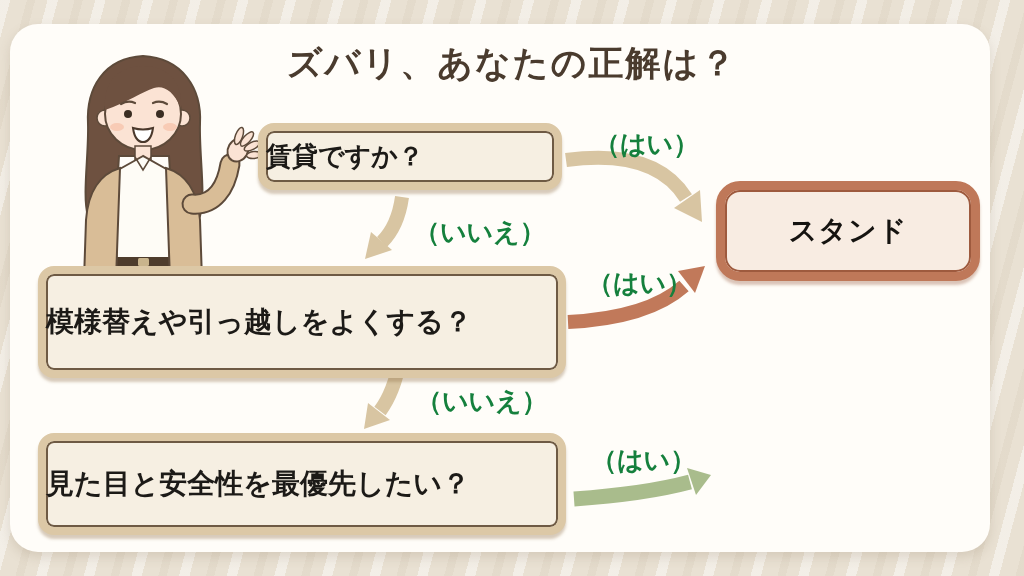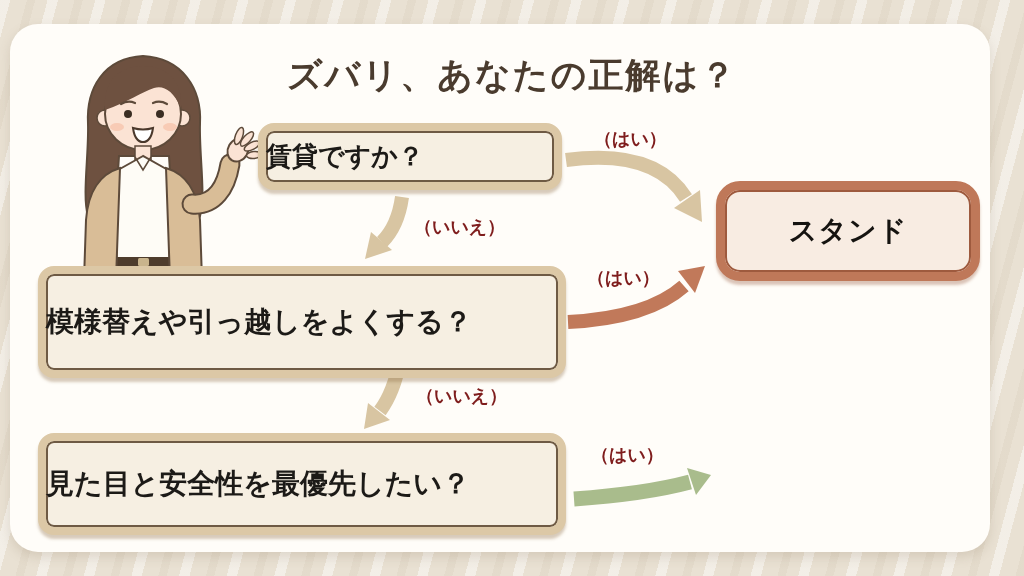--- a/index.html
+++ b/index.html
@@ -12,21 +12,21 @@
     position:relative;
   }
   .stage{position:absolute;inset:0;}
   .card{
     position:absolute;left:10px;top:24px;width:980px;height:528px;
     background:var(--card,#fffdf9);
     border-radius:28px;
     box-shadow:0 5px 12px rgba(120,100,70,.18);
   }
   .title{
-    position:absolute;left:0;right:0;top:36px;margin:16px;
+    position:absolute;left:0;right:0;top:36px;margin:4px;
     text-align:center;
     font-size:35px;font-weight:800;letter-spacing:2px;
     color:var(--title-text,#4a3b2e);
   }
   .woman{position:absolute;left:42px;top:44px;z-index:1;}
   .arrows{position:absolute;left:0;top:0;z-index:2;}
   .arrow-neutral{stroke:var(--arrow-neutral,#d8c5a2);fill:none;}
   .head-neutral{fill:var(--arrow-neutral,#d8c5a2);stroke:none;}
   .arrow-stand{stroke:var(--arrow-stand,#c1795a);fill:none;}
   .head-stand{fill:var(--arrow-stand,#c1795a);stroke:none;}
@@ -57,21 +57,21 @@
     box-shadow:inset 0 0 0 2px #9e5a3e, 0 4px 3px rgba(150,90,60,.35);
   }
   .result-wall{
     left:716px;top:430px;width:264px;height:104px;
     background:var(--wall-fill,#edf0e6);
     border:9px solid var(--wall-border,#a9b88e);
     box-shadow:inset 0 0 0 2px #87986a, 0 4px 3px rgba(120,135,90,.4);
   }
   .edge-label{
     position:absolute;z-index:4;
-    font-size:18px;font-weight:800;color:#7f1d1d;white-space:nowrap;
+    font-size:26px;font-weight:800;color:#15803d;white-space:nowrap;
   }
   .lbl-q1-yes{left:594px;top:127px;}
   .lbl-q1-no{left:414px;top:215px;}
   .lbl-q2-yes{left:587px;top:266px;}
   .lbl-q2-no{left:416px;top:384px;}
   .lbl-q3-yes{left:591px;top:443px;}
 </style>
 </head>
 <body>
 

